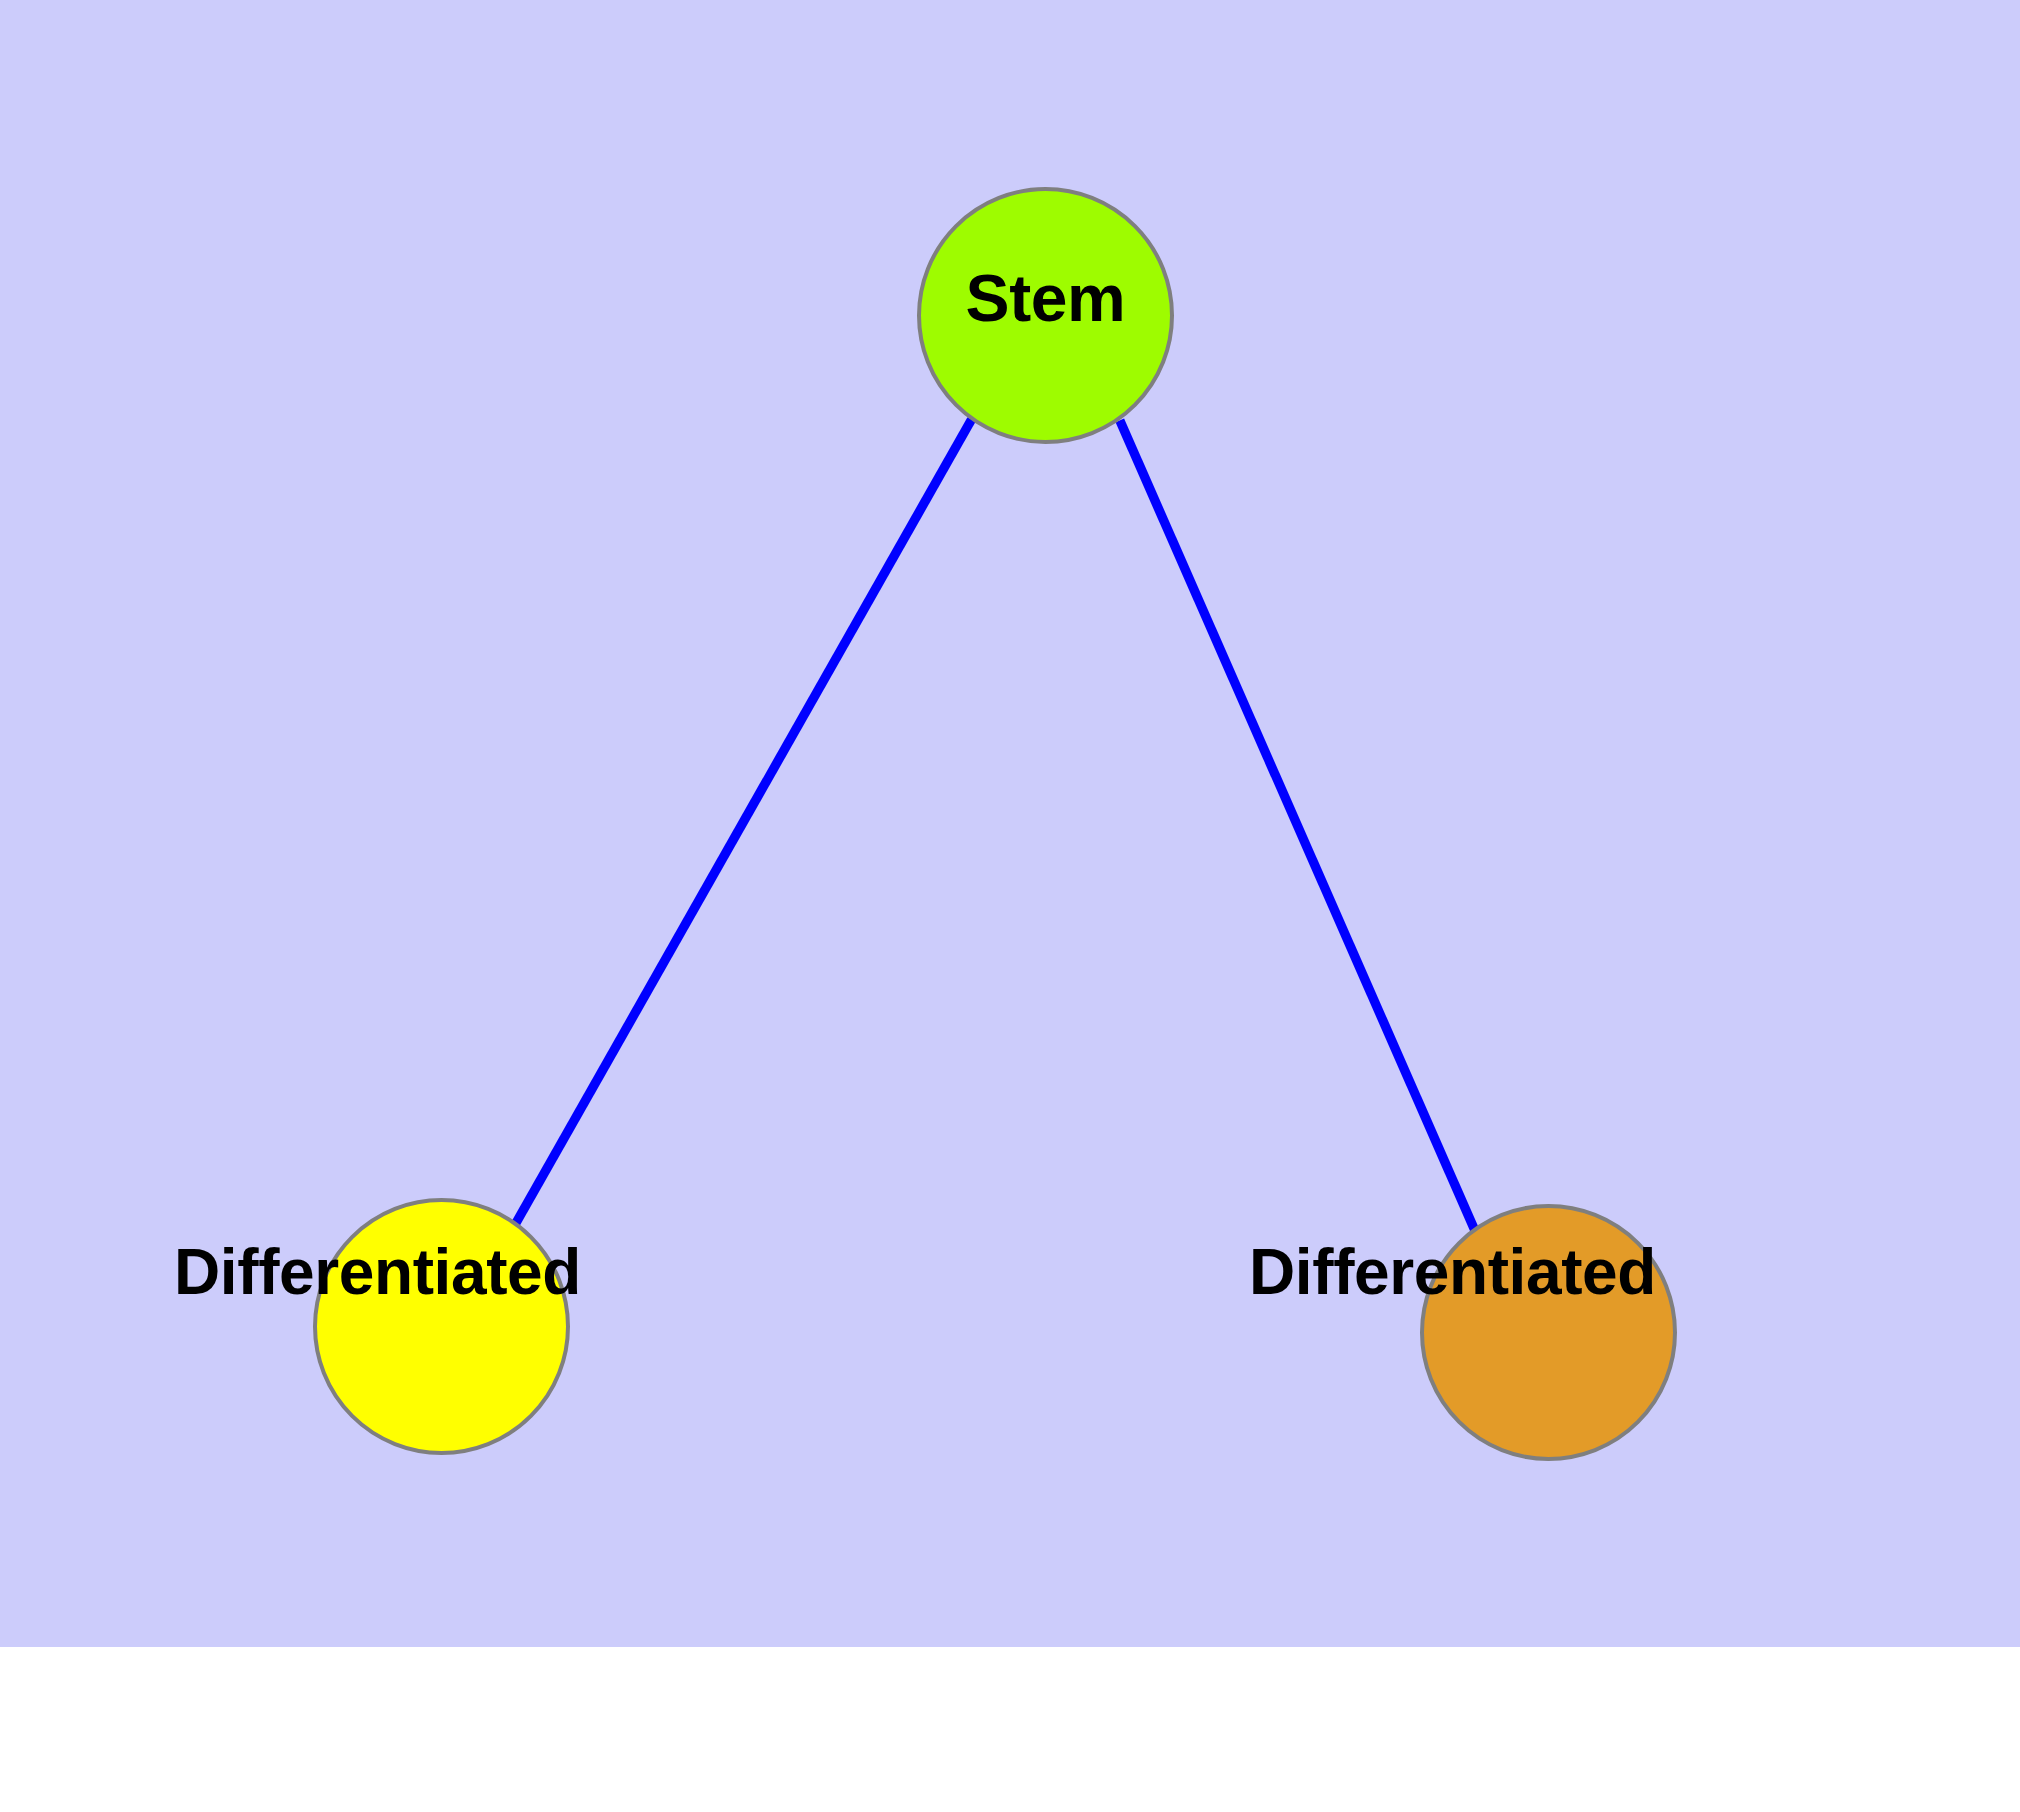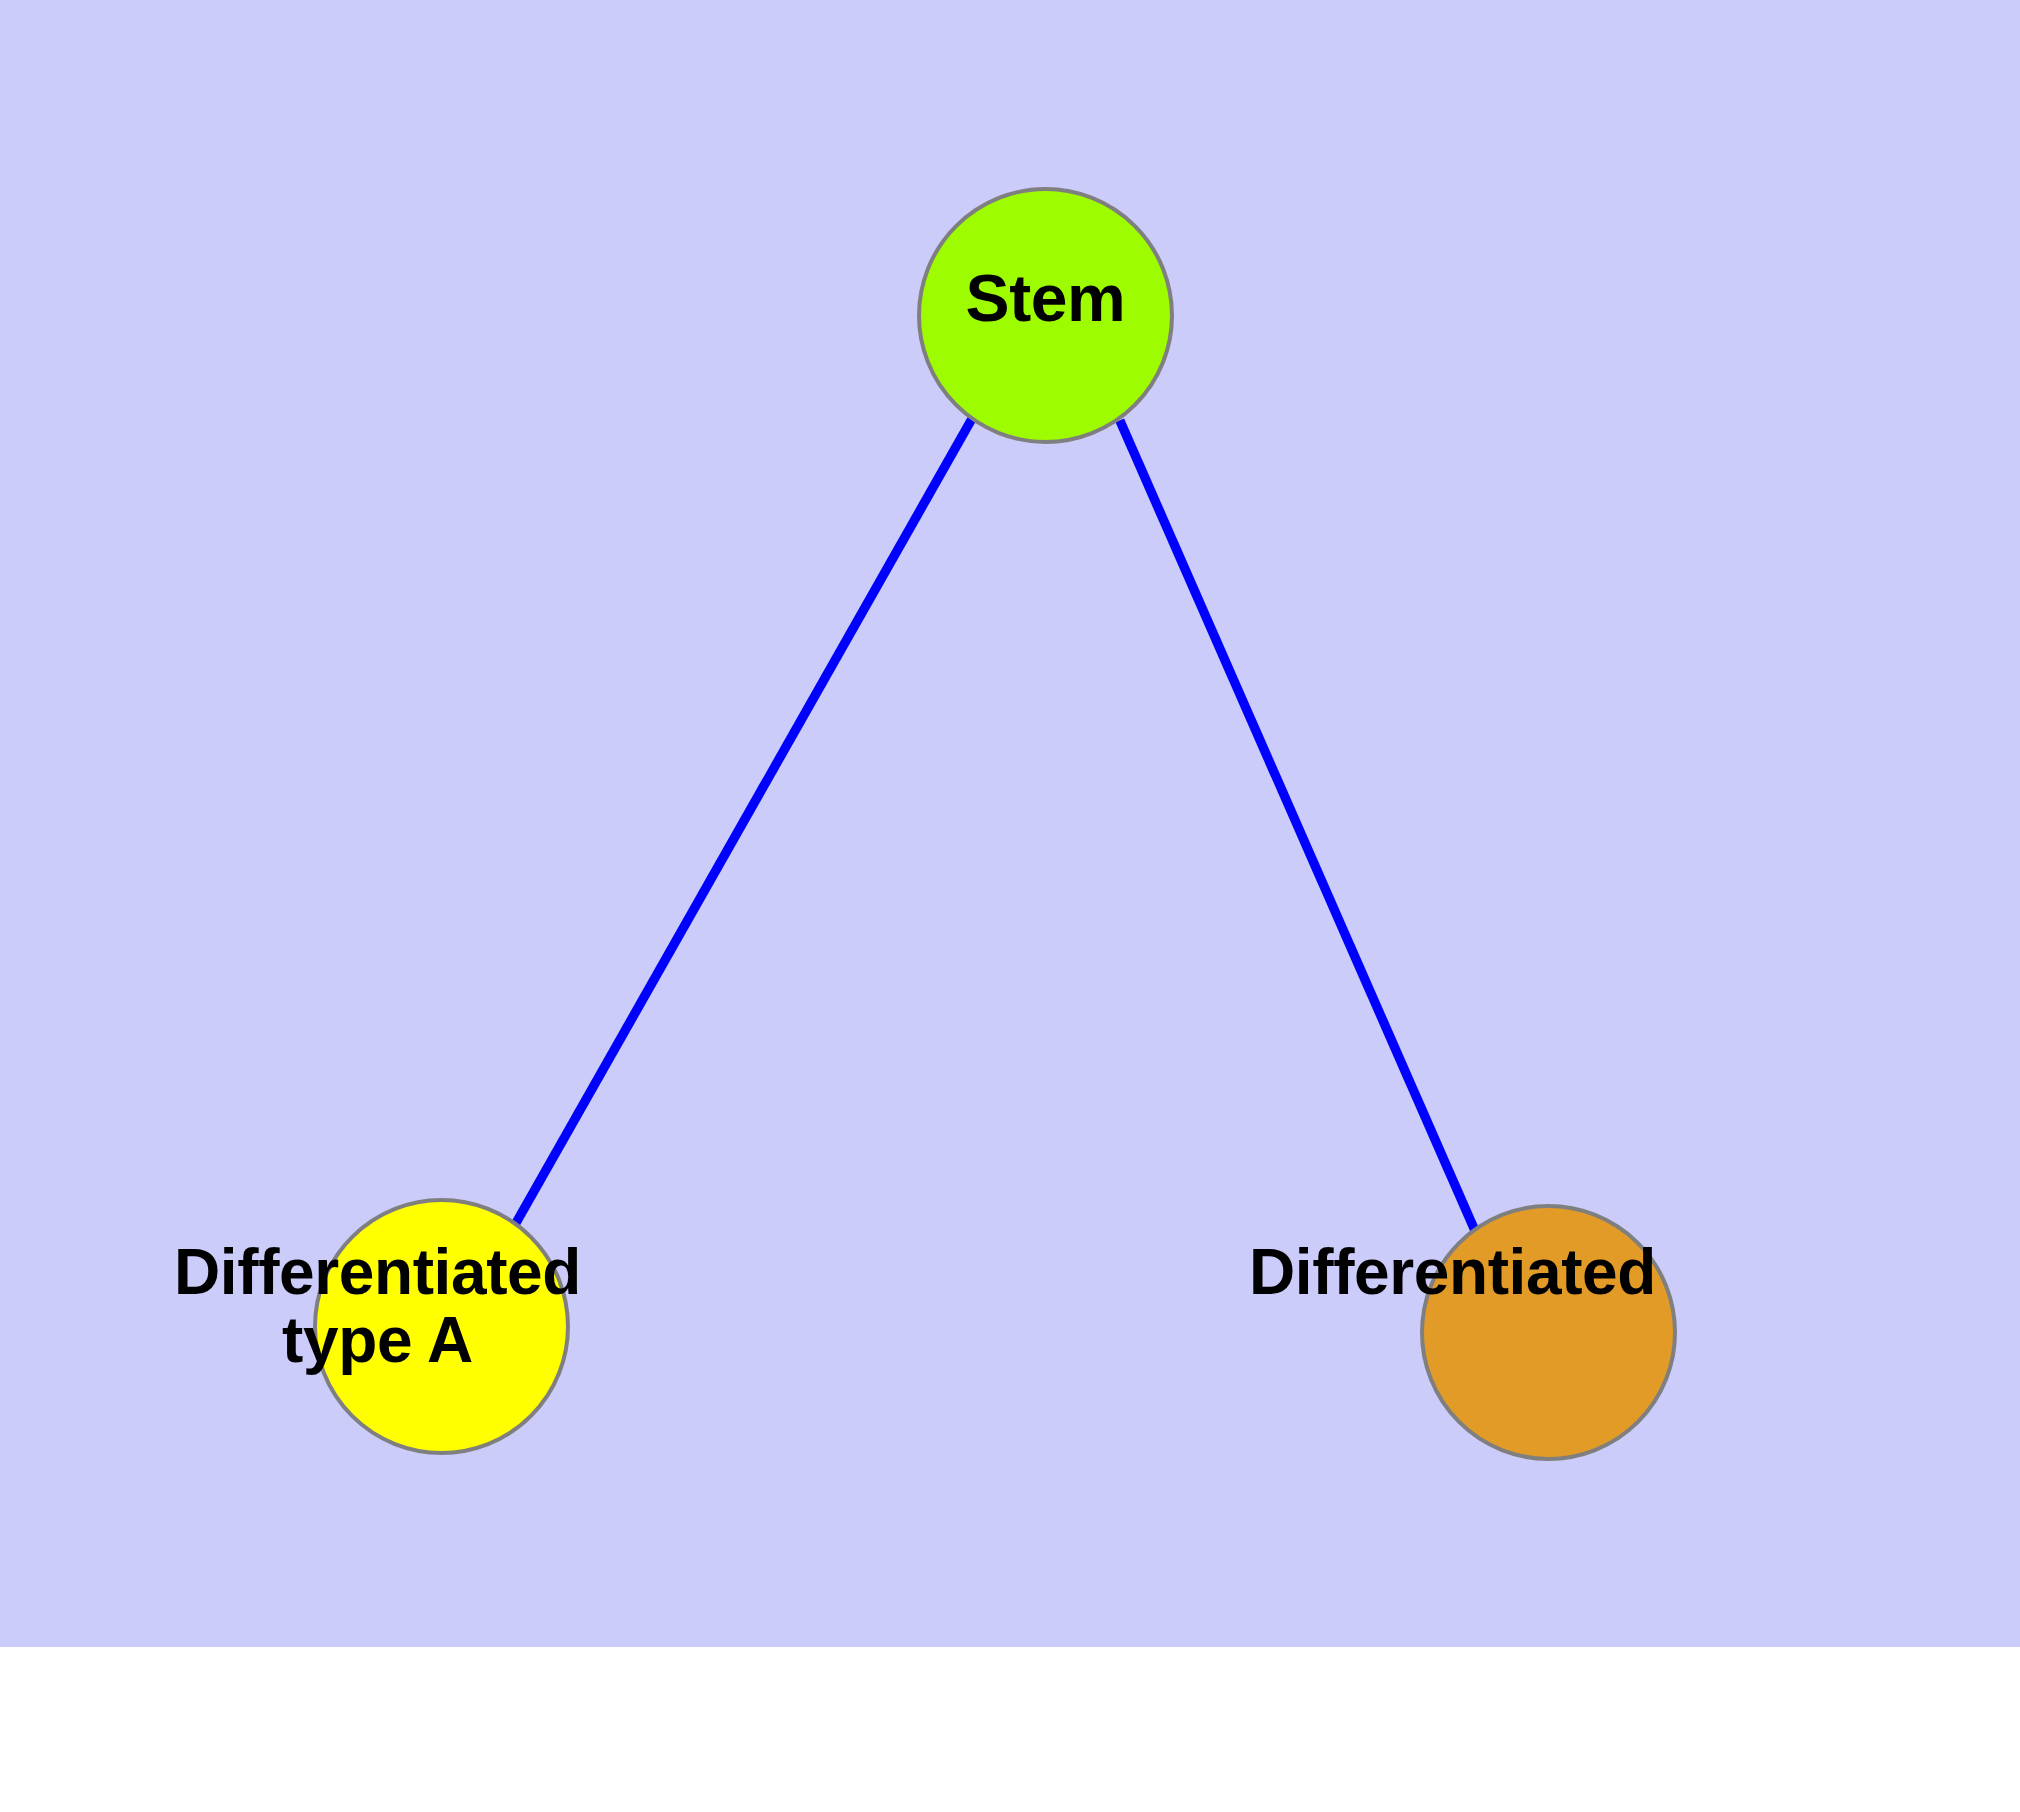--- a/index.html
+++ b/index.html
@@ -98,21 +98,20 @@
   <div class="node" id="node-stem"></div>
   <div class="node" id="node-diff-a"></div>
   <div class="node" id="node-diff-b"></div>
 
   <div class="node-label" id="label-stem">
     <span class="label-line">Stem</span>
   </div>
 
   <div class="node-label" id="label-diff-a">
     <span class="label-line">Differentiated</span>
-    <span class="label-line">type A</span>
   </div>
 
   <div class="node-label" id="label-diff-b">
     <span class="label-line">Differentiated</span>
   </div>
 
 </div>
 
 
 </body></html>

